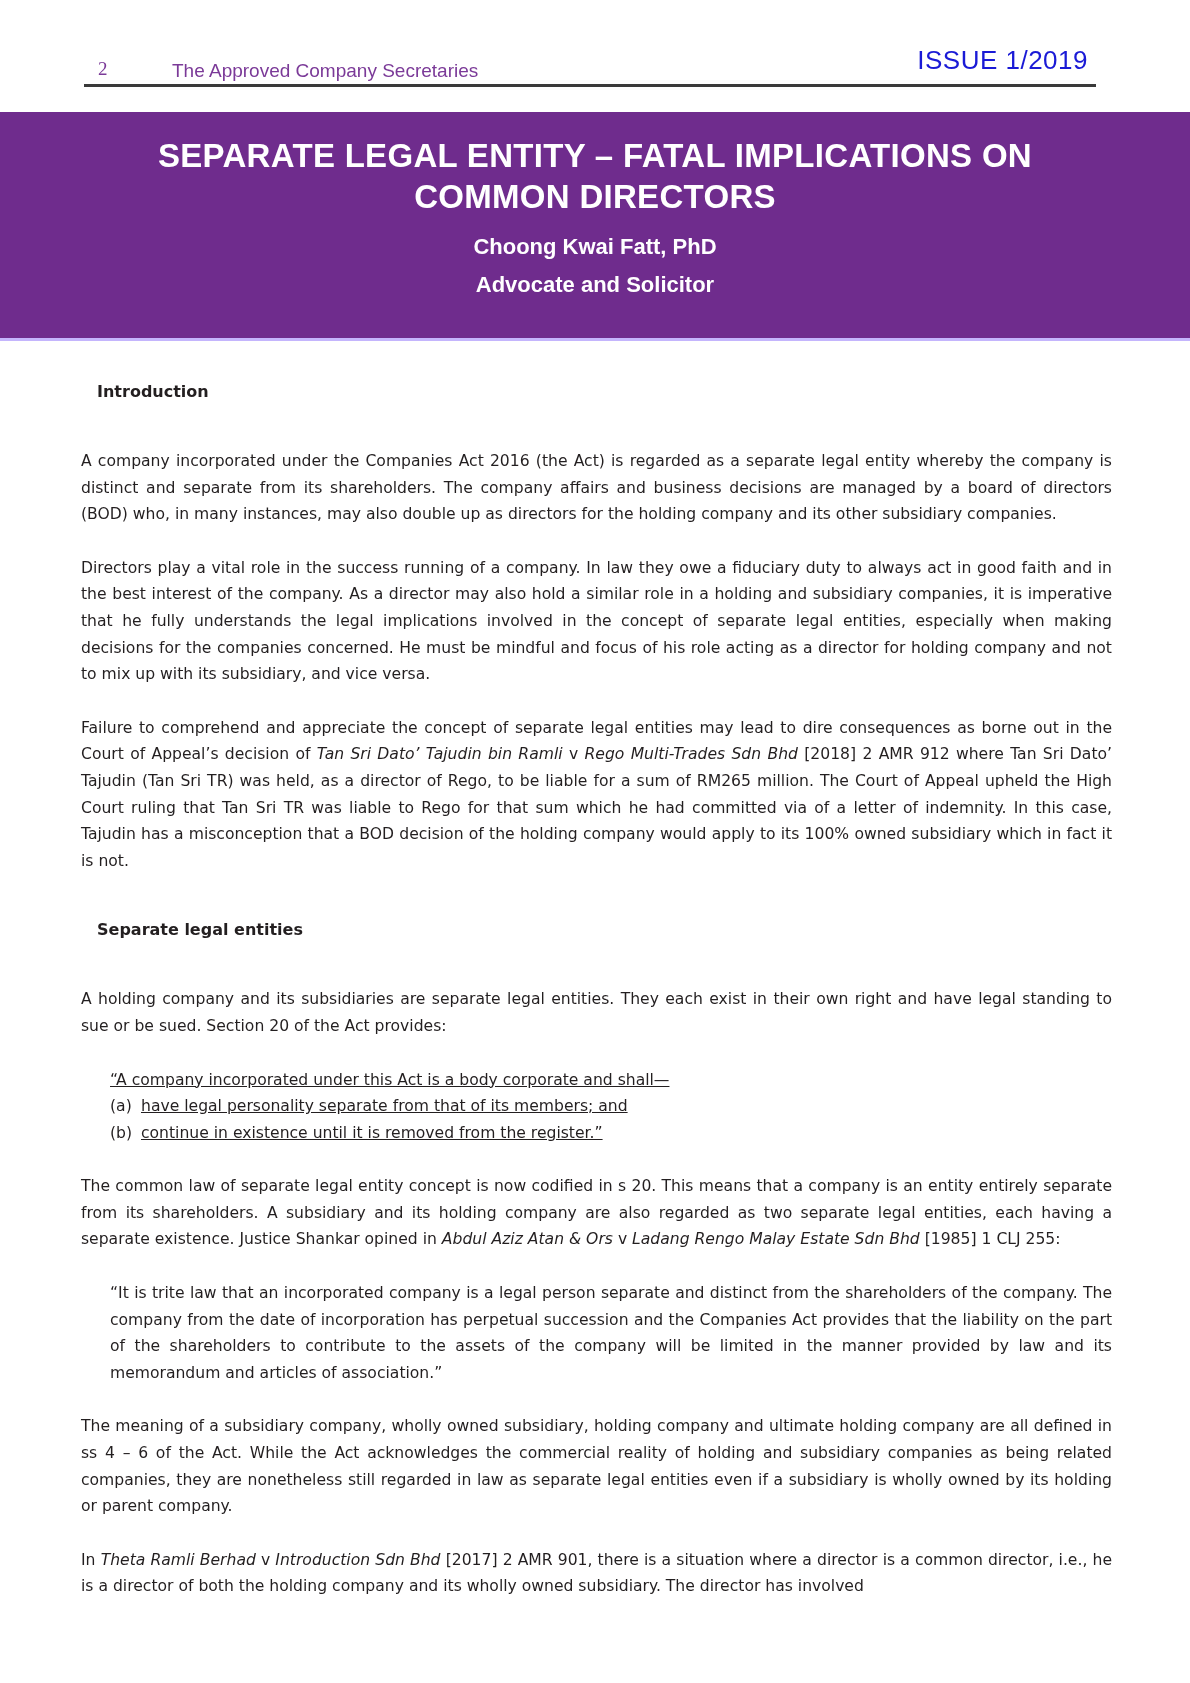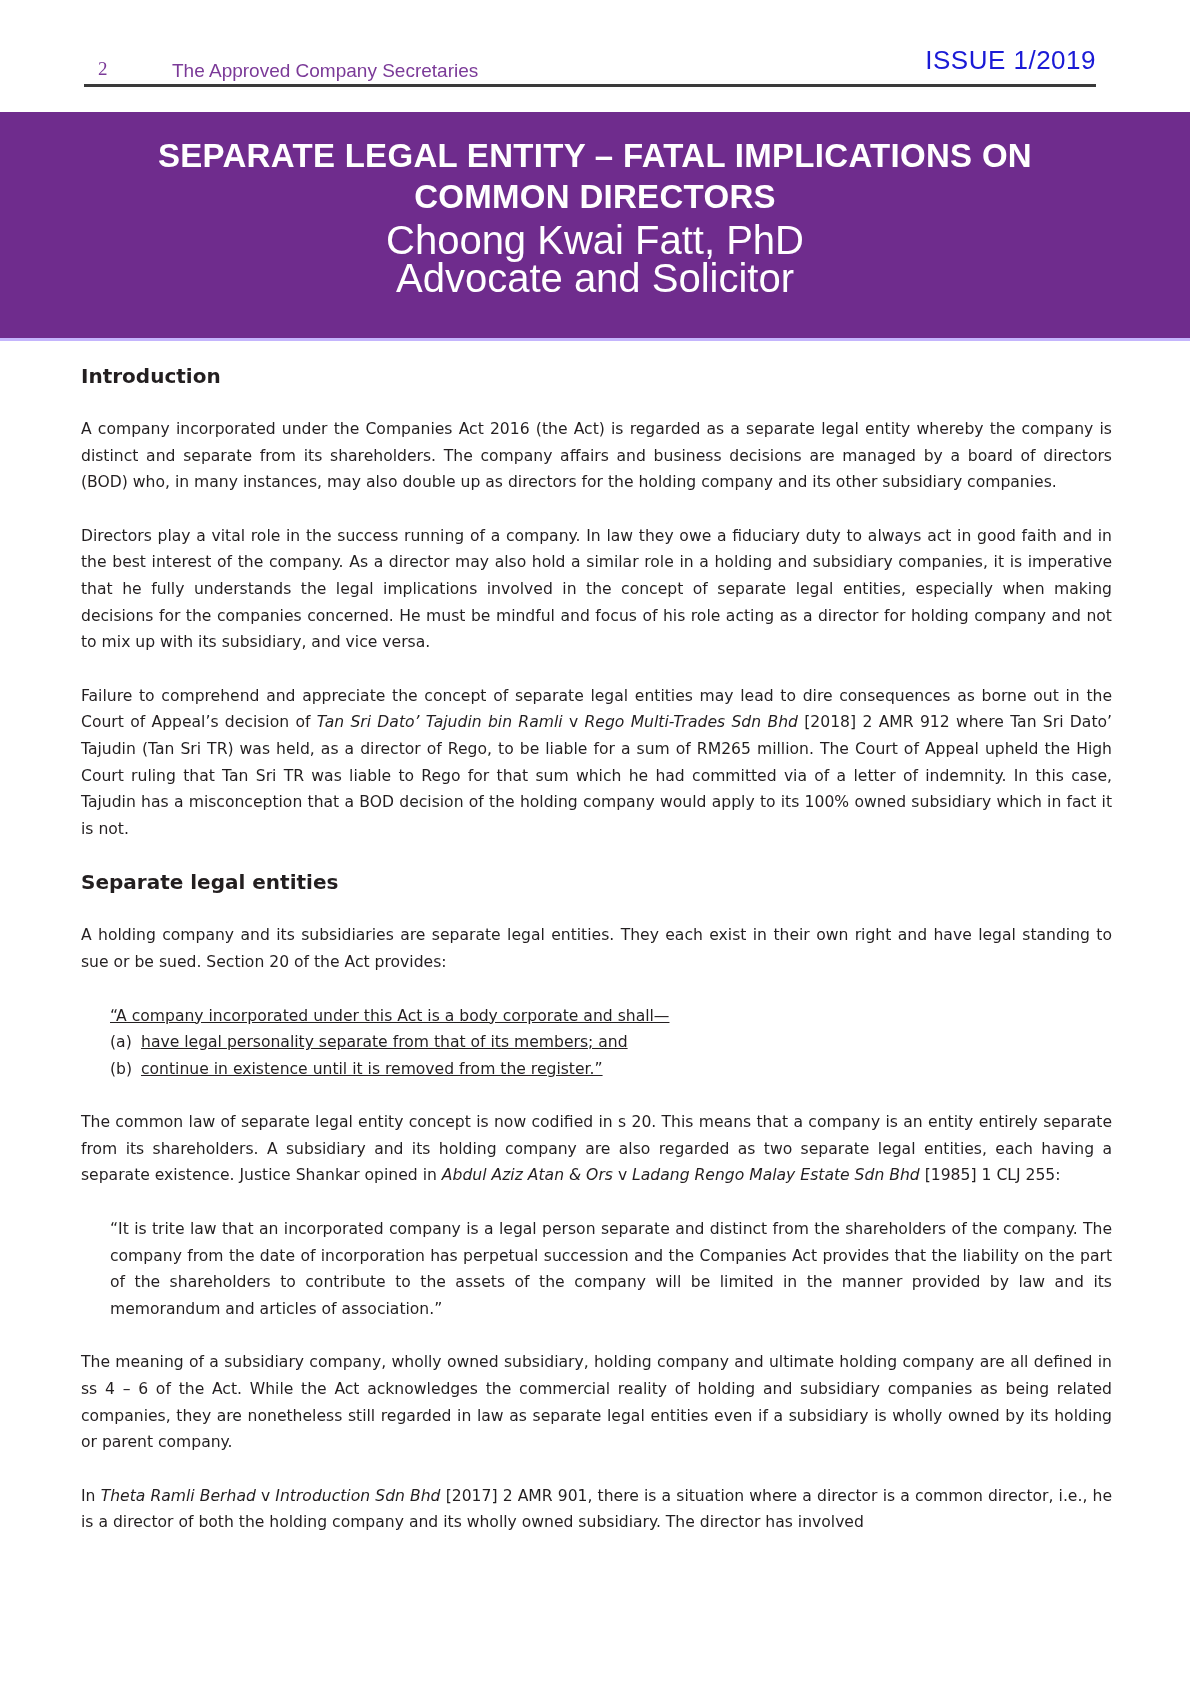--- a/index.html
+++ b/index.html
@@ -1,25 +1,25 @@
 <!DOCTYPE html>
 <html><head>
 <meta charset="utf-8">
 <style>
   html, body { margin: 0; padding: 0; background: #ffffff; }
   body { width: 1190px; height: 1683px; position: relative; overflow: hidden; font-family: "DejaVu Sans", sans-serif; color: #231f20; }
   .hdr { position: absolute; left: 84px; top: 44px; width: 1012px; height: 40px; border-bottom: 3px solid #3a3a3a; }
   .hdr .pg { position: absolute; left: 14px; top: 14px; font-family: "Liberation Serif", serif; font-size: 19px; color: #7b3a98; }
   .hdr .pub { position: absolute; left: 58px; top: 16px; font-family: "Liberation Sans", sans-serif; font-size: 19px; color: #7b3a98; margin-left: 30px; }
-  .hdr .issue { position: absolute; right: 0; top: 1px; font-family: "Liberation Sans", sans-serif; font-size: 26px; color: #1a1ad6; letter-spacing: 0.5px; }
+  .hdr .issue { position: absolute; right: 8px; top: 1px; font-family: "Liberation Sans", sans-serif; font-size: 26px; color: #1a1ad6; letter-spacing: 0.5px; }
   .banner { position: absolute; left: 0; top: 112px; width: 1190px; height: 226px; background: #6f2c8d; color: #ffffff; text-align: center; border-bottom: 3px solid #c4b5fd; }
   .banner .title { font-family: "Liberation Sans", sans-serif; font-weight: bold; font-size: 33px; line-height: 41px; margin-top: 23px; letter-spacing: 0.3px; }
-  .banner .author { font-family: "Liberation Sans", sans-serif; font-size: 40px; line-height: 38px; margin-top: 4px; font-weight: normal; }
+  .banner .author { font-family: "Liberation Sans", sans-serif; font-size: 22px; line-height: 38px; margin-top: 11px; font-weight: bold; }
   .content { position: absolute; left: 81px; top: 363px; width: 1031px; font-family: "DejaVu Sans", sans-serif; font-size: 15.6px; line-height: 26.6px; color: #231f20; }
-  .content h2 { font-size: 20px; font-weight: bold; margin: 0; line-height: 26px; }
+  .content h2 { font-size: 16px; font-weight: bold; margin: 16px; line-height: 26px; }
   .content p { margin: 0; text-align: justify; }
   .gap-h { height: 27px; }
   .gap-p { height: 27px; }
   .quote { padding-left: 29px; text-decoration: underline; }
   .quote .item { padding-left: 0; }
   .quote .lbl { display: inline-block; width: 31px; }
   .blockquote { padding-left: 29px; text-align: justify; }
   i { font-style: italic; }
 </style>
 </head>

